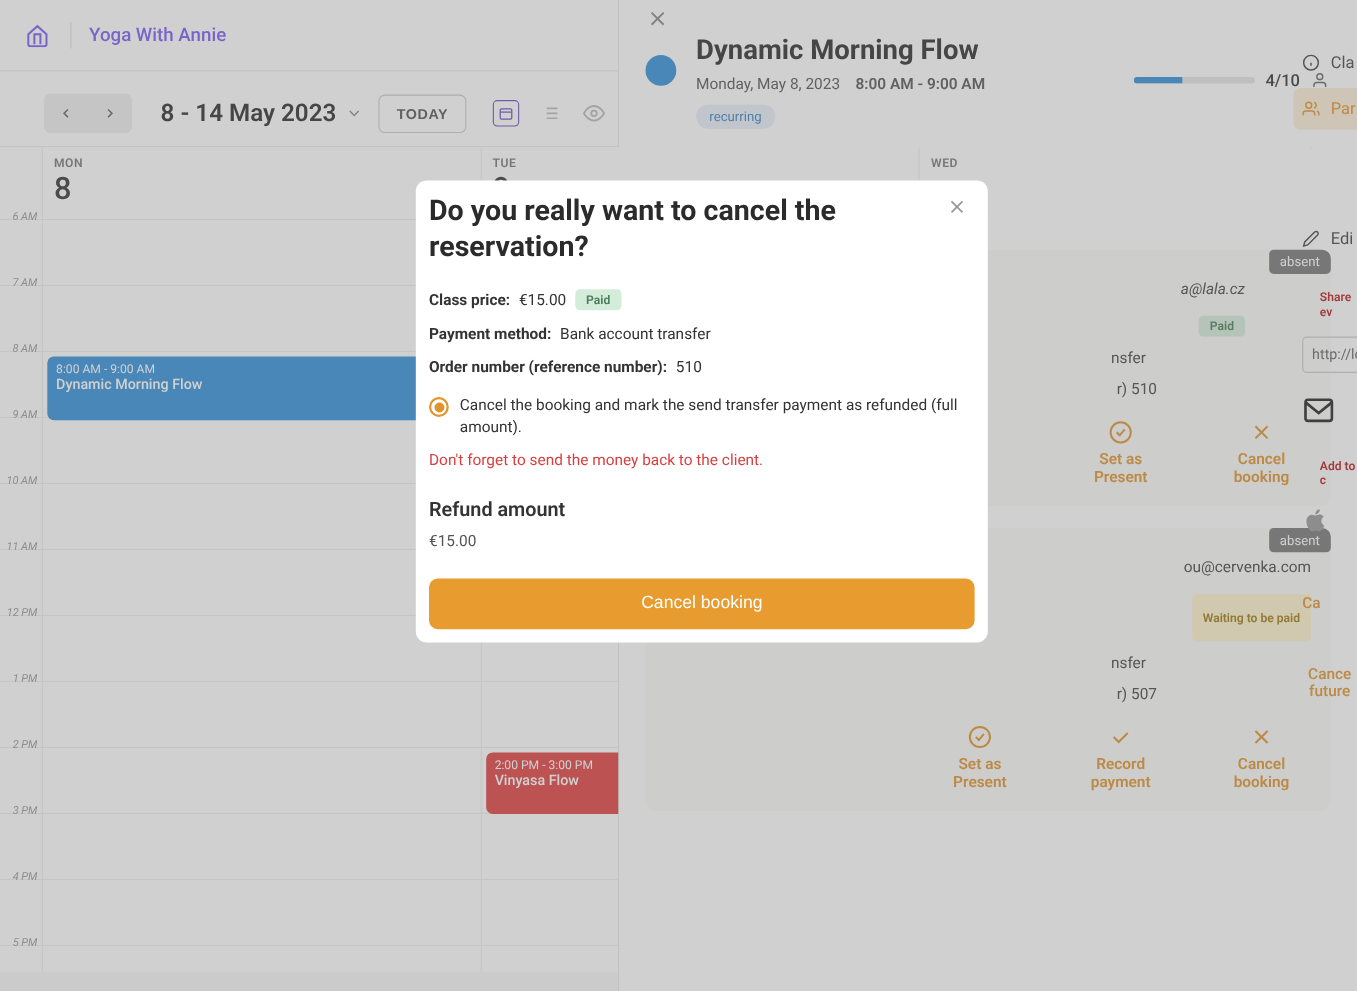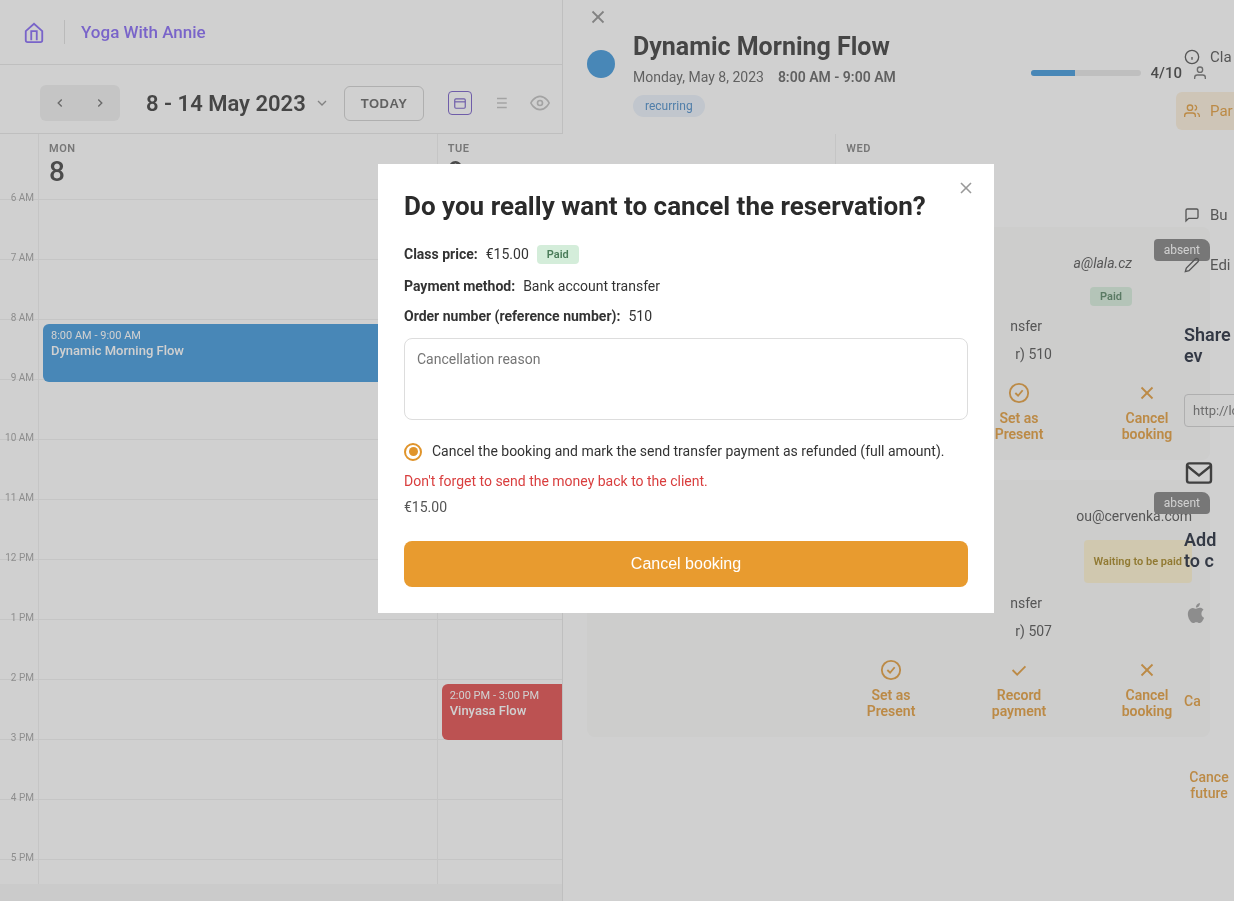--- a/index.html
+++ b/index.html
@@ -107,20 +107,21 @@
       position: relative;
     }
     .hour-label {
       position: absolute;
       left: 0; top: -8px;
       font-size: 10px;
       color: #999;
       width: 38px;
       text-align: right;
       padding-right: 4px;
+      font-style: italic;
     }
     .day-cols {
       position: absolute;
       left: 38px; right: 0; top: 65px; bottom: 0;
       display: flex;
     }
     .day-col {
       flex: 1;
       border-left: 1px solid #eee;
       position: relative;
@@ -205,21 +206,21 @@
     
     .participant-card {
       margin: 10px 24px 20px 24px;
       background: #fafaf9;
       border-radius: 8px;
       padding: 14px 18px 18px 18px;
       position: relative;
     }
     .absent-badge {
       position: absolute;
-      right: 0; top: 12px;
+      right: 0; top: 0;
       background: #777;
       color: #fff;
       font-size: 12px;
       padding: 4px 10px;
       border-radius: 4px 8px 4px 4px;
     }
     .p-email { font-size: 14px; color: #444; margin-bottom: 16px; margin-top: 14px; }
     .p-row { display: flex; align-items: center; gap: 8px; margin-bottom: 12px; font-size: 14px; color: #444; }
     .paid-badge {
       background: #d4edda;
@@ -257,41 +258,41 @@
     }
     .p-action-icon { width: 22px; height: 22px; }
     
     
     .right-sidebar {
       position: absolute;
       right: 0; top: 42px;
       width: 70px;
       display: flex;
       flex-direction: column;
-      gap: 20px;
+      gap: 8px;
       padding: 0 0 0 20px;
     }
     .rs-item {
       display: flex;
       align-items: center;
       gap: 10px;
       font-size: 15px;
       color: #444;
       cursor: pointer;
       padding: 6px 0;
       white-space: nowrap;
     }
     .rs-item.active {
       background: #fcefd9;
       color: #e0942b;
       border-radius: 6px 0 0 6px;
       padding: 10px 0 10px 8px;
       margin-left: -8px;
     }
-    .rs-label { font-size: 18px; font-weight: 600; color: #0f172a; margin-top: 24px; }
+    .rs-label { font-size: 11px; font-weight: 600; color: #b91c1c; margin-top: 24px; margin-left: 16px; }
     .rs-url {
       border: 1px solid #ccc;
       border-radius: 4px;
       padding: 8px;
       font-size: 13px;
       color: #666;
       width: 80px;
       margin-top: 8px;
       overflow: hidden;
       white-space: nowrap;
@@ -301,24 +302,24 @@
     
     .overlay {
       position: absolute;
       inset: 0;
       background: rgba(120,120,120,0.35);
       z-index: 50;
     }
     .modal {
       position: absolute;
       left: 378px; top: 164px;
-      width: 616px;
+      width: 520px;
       background: #fff;
-      border-radius: 0;
-      padding: 26px;
+      border-radius: 10px;
+      padding: 12px;
       z-index: 51;
     }
     .modal-close {
       position: absolute;
       right: 18px; top: 14px;
       color: #999;
       font-size: 20px;
       cursor: pointer;
     }
     .modal-title {
@@ -714,23 +715,23 @@
     <span class="paid-badge">Paid</span>
   </div>
   <div class="modal-row">
     <span class="label">Payment method:</span>
     <span>Bank account transfer</span>
   </div>
   <div class="modal-row">
     <span class="label">Order number (reference number):</span>
     <span>510</span>
   </div>
-  <textarea class="note-input" placeholder="Cancellation reason" style=""></textarea>
   <div class="radio-row">
     <div class="radio-outer">
         <div class="radio-inner"></div>
       </div>
     <span>Cancel the booking and mark the send transfer payment as refunded (full amount).</span>
   </div>
   <div class="red-warn">Don't forget to send the money back to the client.</div>
+  <div class="refund-heading">Refund amount</div>
   <div class="refund-amount">€15.00</div>
   <button class="cancel-btn">Cancel booking</button>
 </div>
 
 </body></html>

